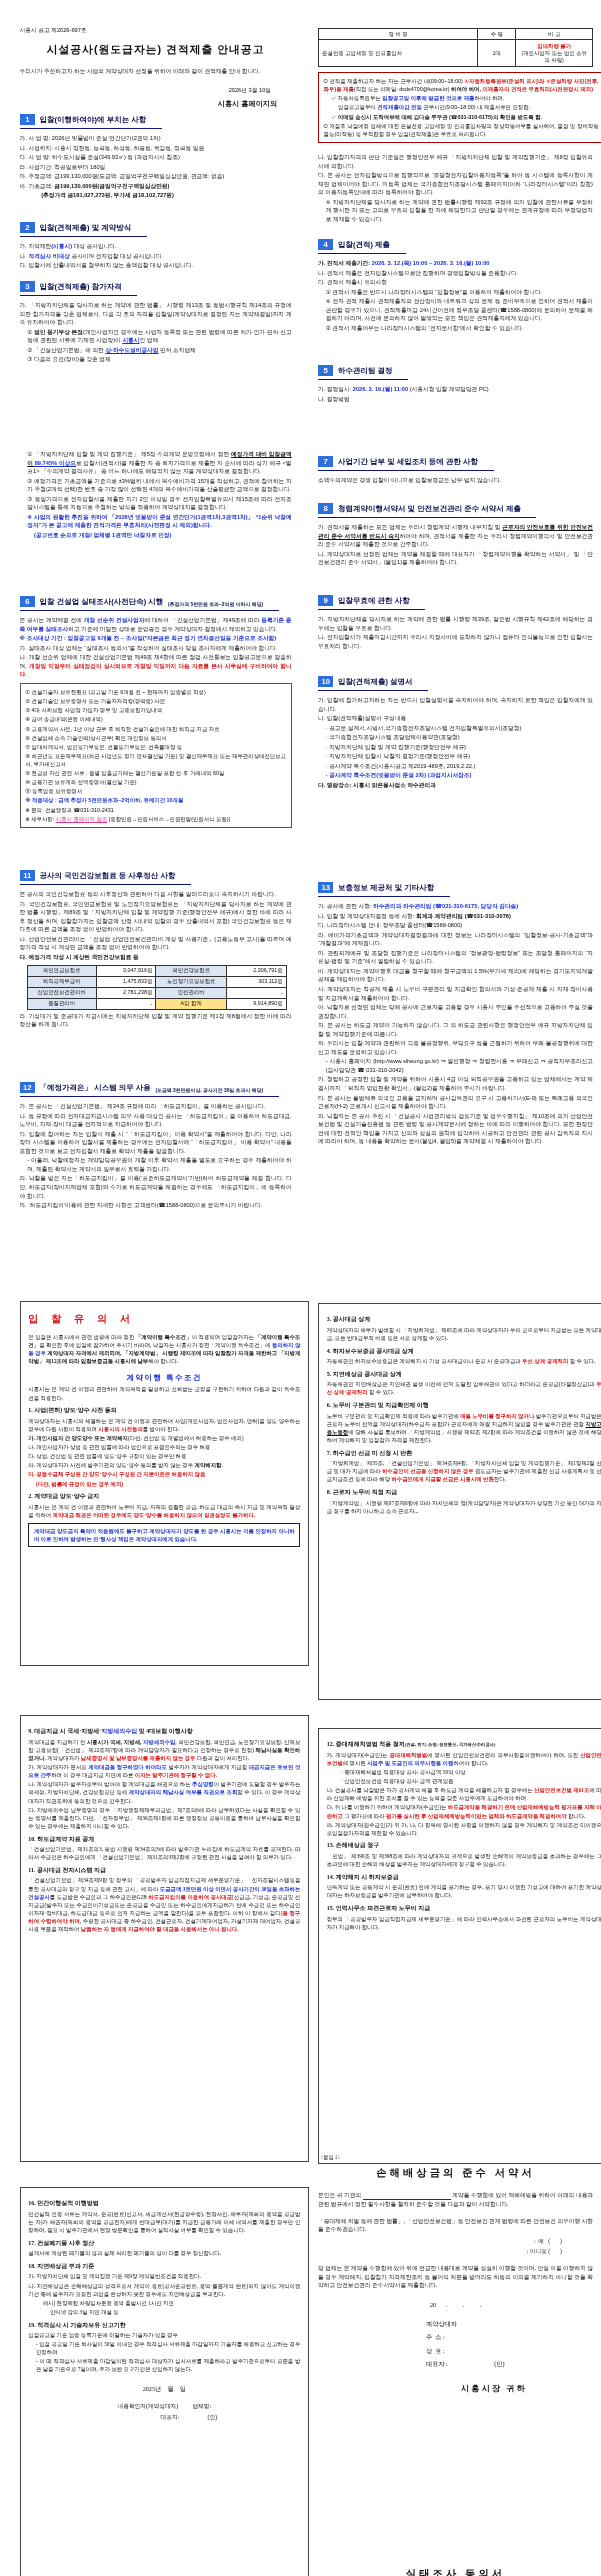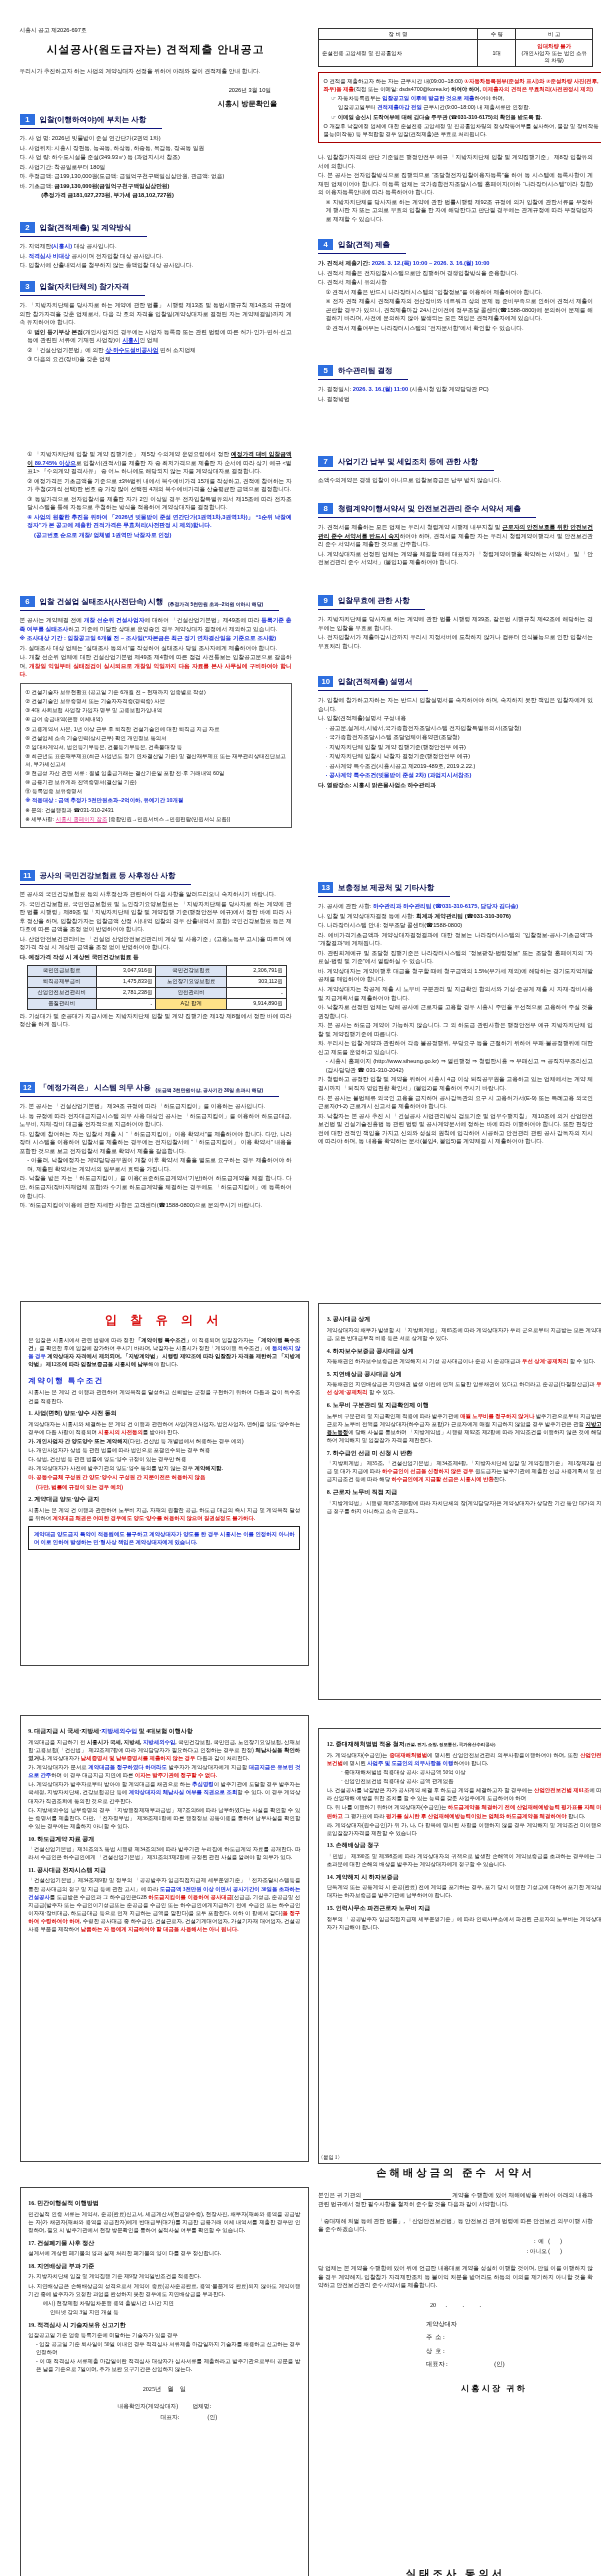--- a/index.html
+++ b/index.html
@@ -27,41 +27,41 @@
   .doc-title{font-size:10.8px;font-weight:bold;text-align:center;letter-spacing:1px;margin-top:8.2px}
   table{border-collapse:collapse}
   .tb td,.tb th{border:0.5px solid #333;font-size:5.4px;padding:1.5px 3.1px;font-weight:normal}
   .tb th{text-align:center}
   .thline th{border-bottom:1.5px double #333}
   .lab{background:#dbe4f3;text-align:center}
   .yel{background:#ffe288;text-align:center;font-weight:bold}
   .val{text-align:right}
   .warn{border:1px solid #a80000;padding:3.1px 4.6px}
   .pgbox{border:0.5px solid #444;padding:6.7px 7.7px;overflow:hidden}
-  .uttl{color:#d80f0f;font-weight:bold;font-size:12px;letter-spacing:5.2px;text-align:center;margin:2.1px 0 7.2px}
-  .bttl{color:#1b2fd4;font-weight:bold;font-size:7.5px;letter-spacing:1.5px;margin:6.2px 0 2.6px}
+  .uttl{color:#d80f0f;font-weight:bold;font-size:10px;letter-spacing:5.2px;text-align:left;margin:2.1px 0 7.2px}
+  .bttl{color:#1b2fd4;font-weight:bold;font-size:7.5px;text-align:center;letter-spacing:1.5px;margin:6.2px 0 2.6px}
   .inbox{border:0.8px solid #222;padding:3.1px 4.6px;color:#1b2fd4;font-weight:bold;margin-top:3.6px}
   .ftag{font-size:5.2px;margin-bottom:5.2px}
   .ftitle{font-size:10.3px;font-weight:bold;text-align:center;letter-spacing:3.1px;margin:4.1px 0 11.3px}
   .blank{display:inline-block;border-bottom:0.5px solid #333;height:6.2px;vertical-align:bottom}
   .fdate{font-size:6.2px;text-align:center;margin:11.3px 0 9.3px}
   .sig{font-size:6.2px;line-height:2.1;padding-left:108px}
   .guha{font-size:8.2px;font-weight:bold;letter-spacing:2.1px;text-align:center;padding-left:77px;margin-top:13.4px}
 </style>
 </head>
 <body>
 
 <div id="page">
 
   <div class="blk L sans" style="top:25px">
     <div class="t">시흥시 공고 제2026-697호</div>
     <div class="doc-title">시설공사(원도급자는) 견적제출 안내공고</div>
     <div class="t" style="margin-top:10.3px">우리시가 추진하고자 하는 사업의 계약상대자 선정을 위하여 아래와 같이 견적제출 안내 합니다.</div>
     <div class="t rt" style="margin-top:10.3px;padding-right:20.6px">2026년 3월 10일</div>
-    <div class="rt b" style="font-size:7.2px;margin-top:4.1px;padding-right:14.4px">시흥시 방문확인을</div>
+    <div class="rt b" style="font-size:7.2px;margin-top:4.1px;padding-right:14.4px">시흥시 홈페이지의</div>
   </div>
 
   <div class="blk L sans" style="top:114px">
     <div class="shd">
       <div class="snum">1</div>
       <div class="stitle">입찰(이행하여야)에 부치는 사항</div>
     </div>
     <div>
         <div class="t">가. 사 업 명: 2026년 빗물받이 준설 연간단가(2권역 1차)</div>
         <div class="t">나. 사업위치: 시흥시 장현동, 능곡동, 하상동, 하중동, 목감동, 장곡동 일원</div>
@@ -81,21 +81,21 @@
     <div>
         <div class="t"><span>가. 지역제한</span><span class="b blue">(시흥시)</span><span> 대상 공사입니다.</span></div>
         <div class="t"><span>나. </span><span class="b blue">적격심사 비대상</span><span> 공사이며 전자입찰 대상 공사입니다.</span></div>
         <div class="t">다. 입찰서에 산출내역서를 첨부하지 않는 총액입찰 대상 공사입니다.</div>
       </div>
   </div>
 
   <div class="blk L sans" style="top:281px">
     <div class="shd">
       <div class="snum">3</div>
-      <div class="stitle">입찰(자치단체의) 참가자격</div>
+      <div class="stitle">입찰(견적제출) 참가자격</div>
     </div>
     <div>
         <div class="t">가. 「지방자치단체를 당사자로 하는 계약에 관한 법률」 시행령 제13조 및 동법시행규칙 제14조의 규정에 의한 참가자격을 갖춘 업체로서, 다음 각 호의 자격을 입찰일(계약상대자로 결정된 자는 계약체결일)까지 계속 유지하여야 합니다.</div>
         <div class="t i1"><span>① </span><span class="b">법인 등기부상 본점</span><span>(개인사업자인 경우에는 사업자 등록증 또는 관련 법령에 따른 허가·인가·면허·신고 등에 관련된 서류에 기재된 사업장)이 </span><span class="b blue u">시흥시</span><span>인 업체</span></div>
         <div class="t i1"><span>② 「건설산업기본법」에 의한 </span><span class="b blue u">상·하수도설비공사업</span><span> 면허 소지업체</span></div>
         <div class="t i1"><span>③ 다음의 요건(장비)을 갖춘 업체</span></div>
       </div>
   </div>
 
   <div class="blk L sans" style="top:449px">

